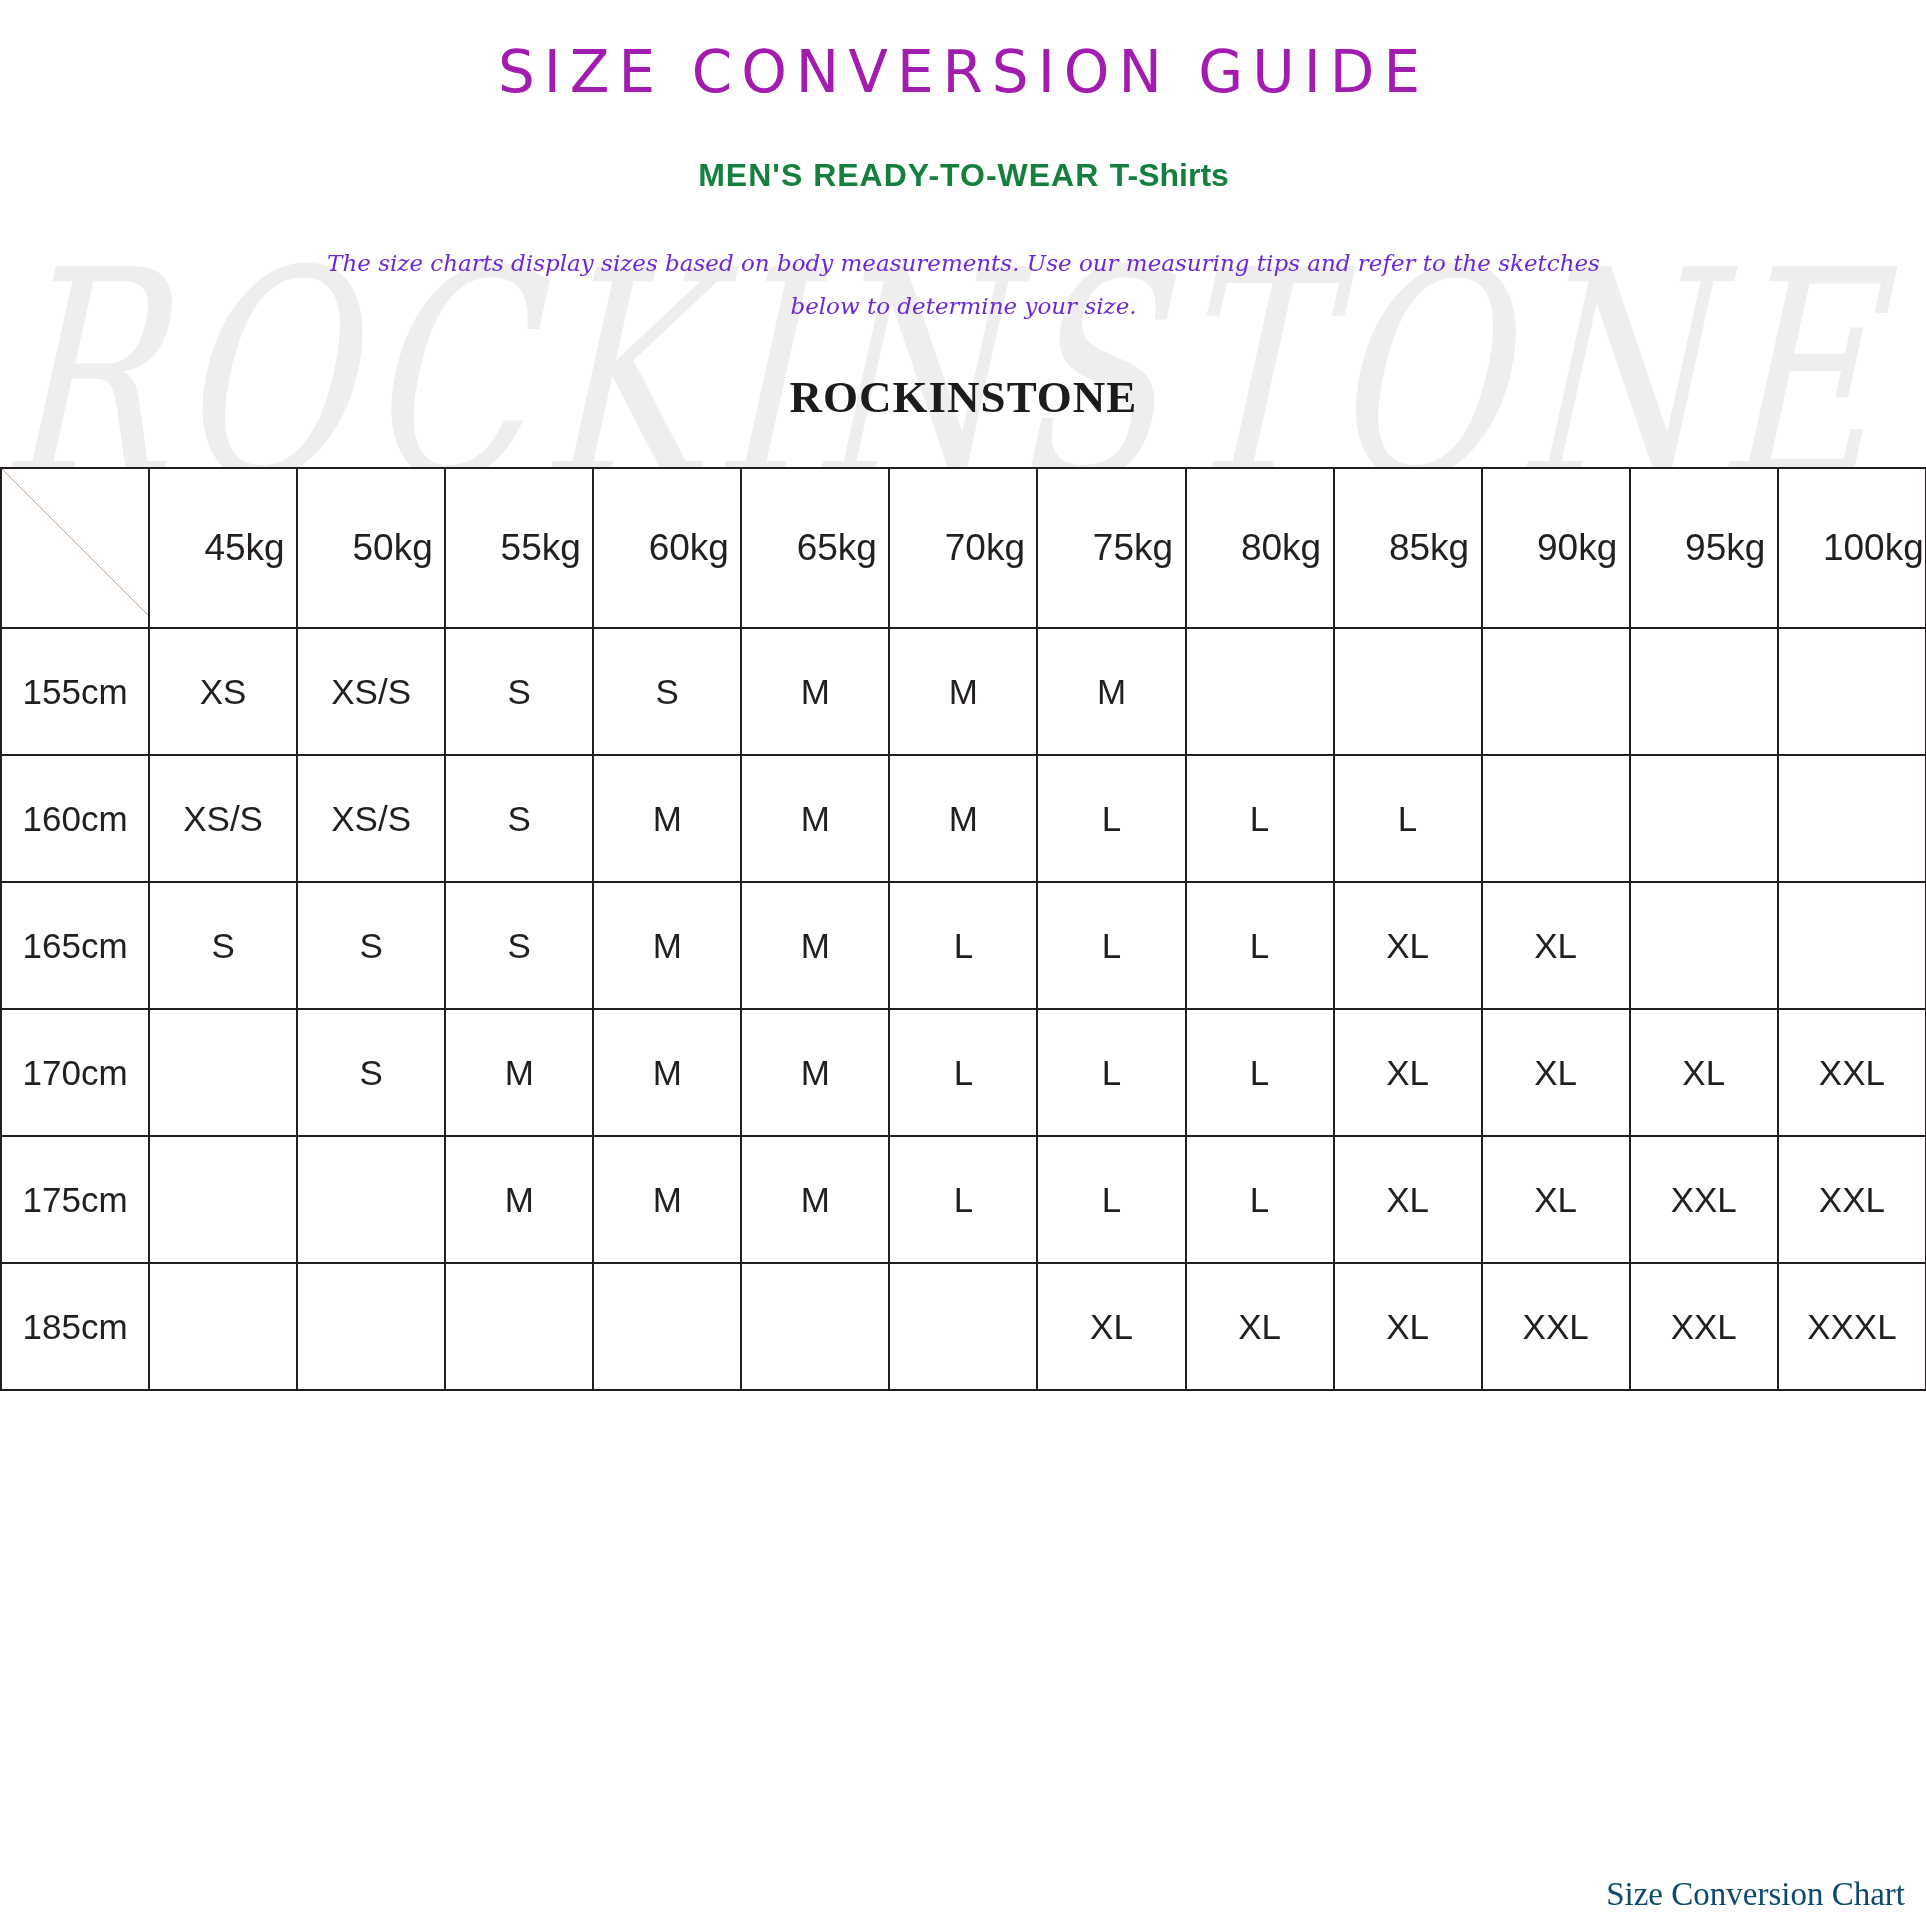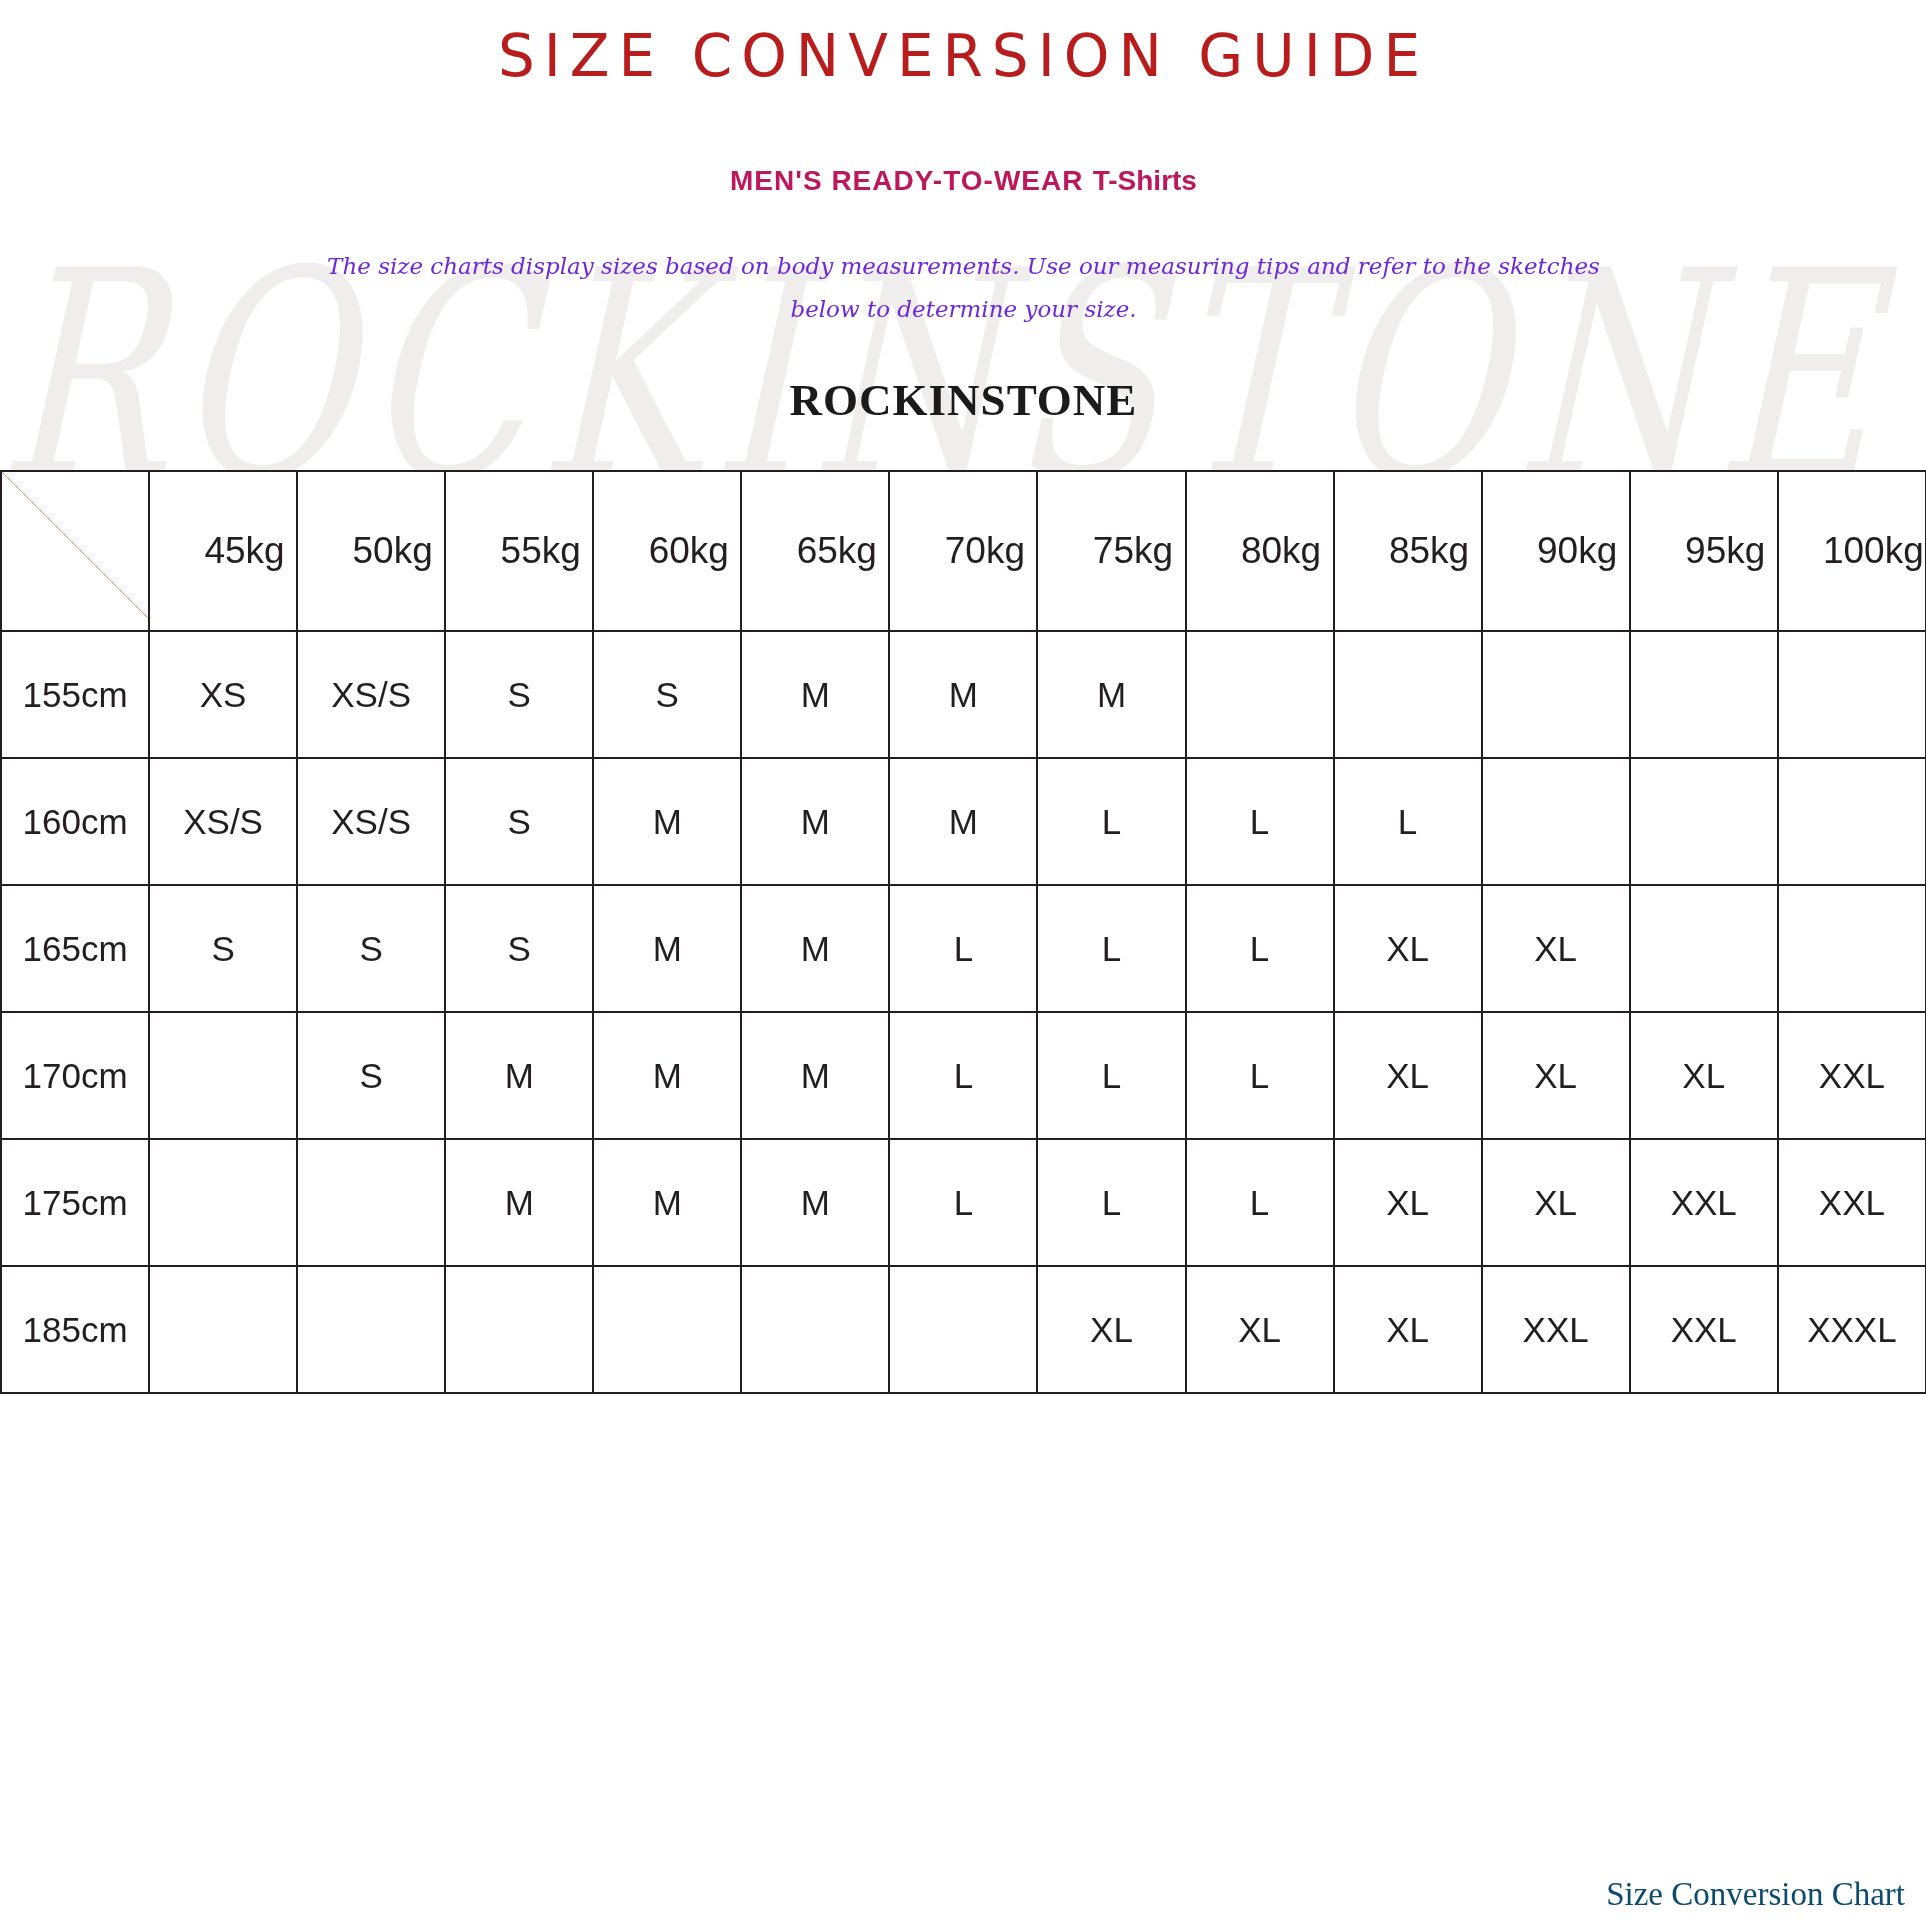--- a/index.html
+++ b/index.html
@@ -47,29 +47,29 @@
     position: relative;
     z-index: 2;
     padding-top: 22px;
     text-align: center;
   }
   .main-title {
     font-family: "DejaVu Sans", sans-serif;
     font-size: 58px;
     font-weight: 400;
     letter-spacing: 9px;
-    color: #b91c1c;
-    margin: 0;
+    color: #a21caf;
+    margin: 16px;
   }
   .subtitle {
-    margin-top: 75px;
-    font-size: 28px;
+    margin-top: 51px;
+    font-size: 32px;
     font-weight: bold;
     letter-spacing: 1.5px;
-    color: #be185d;
+    color: #15803d;
   }
   .subtitle .cat {
     letter-spacing: 1px;
   }
   .subtitle .item {
     letter-spacing: 0px;
   }
   .desc {
     margin: 48px auto 0 auto;
     width: 1307px;

